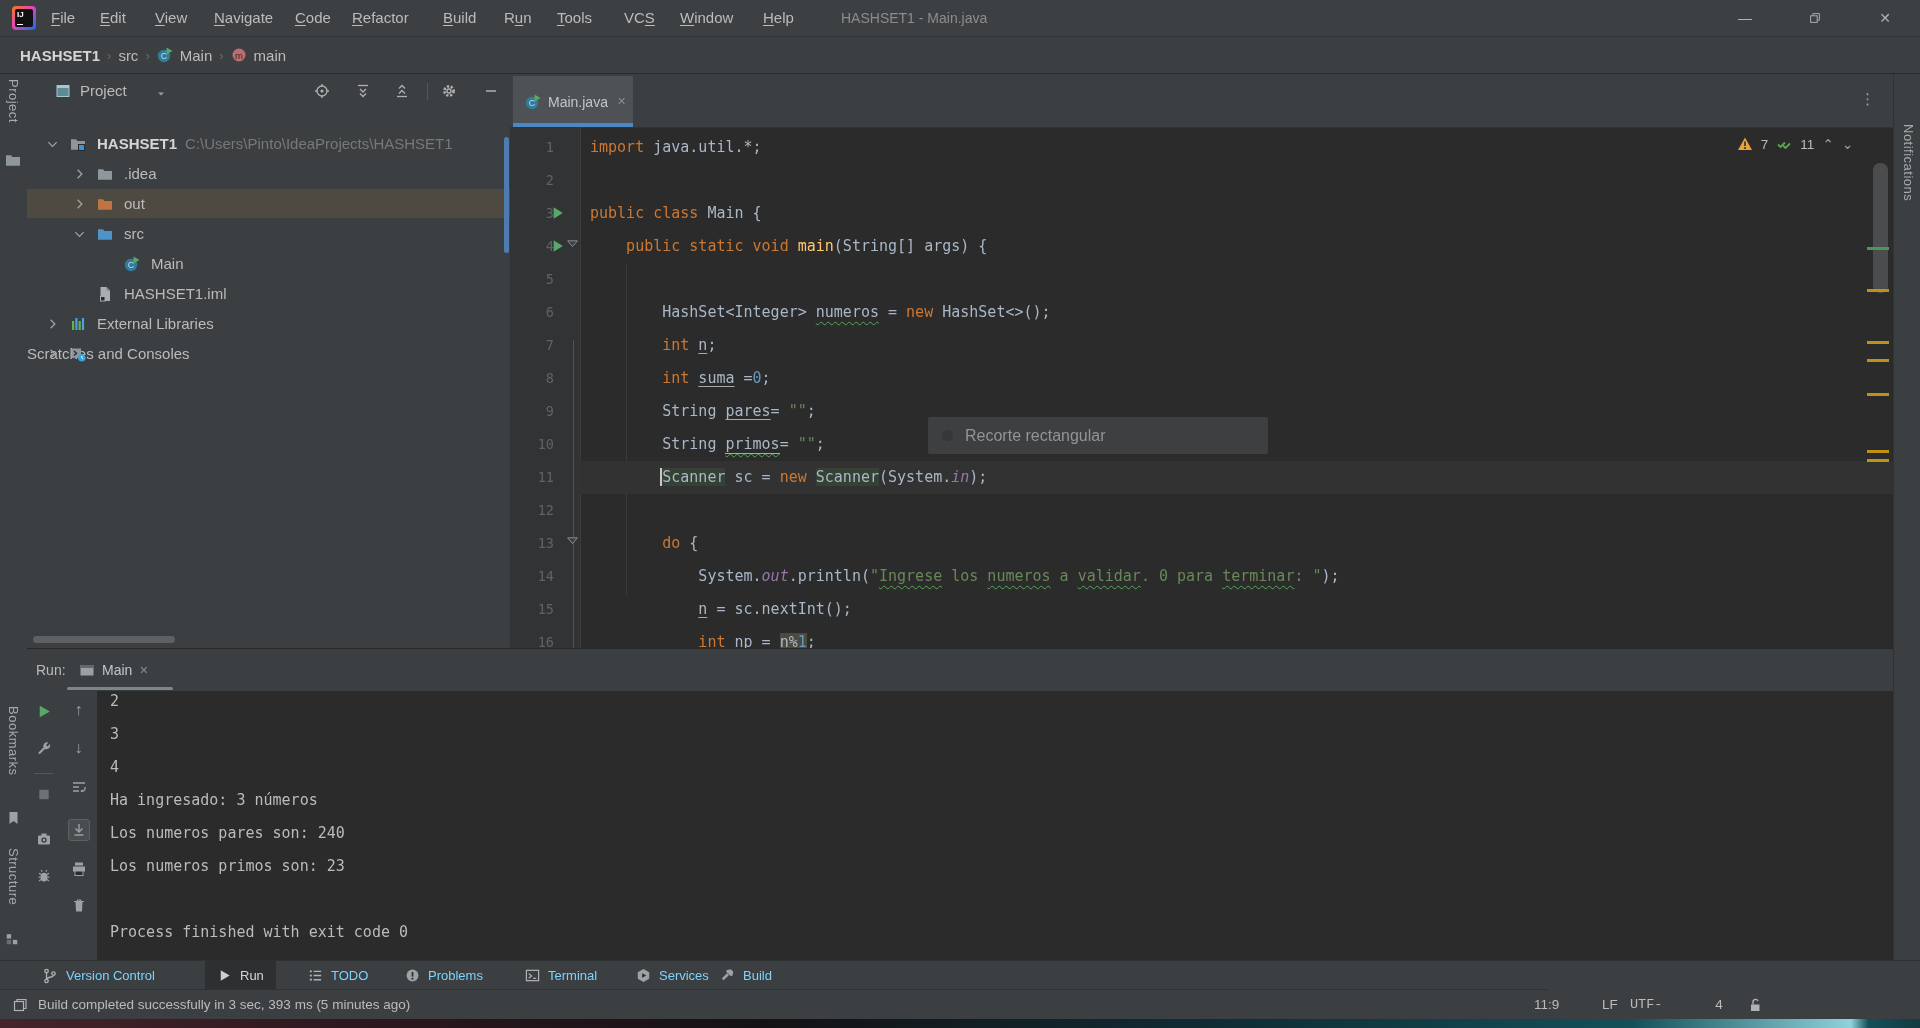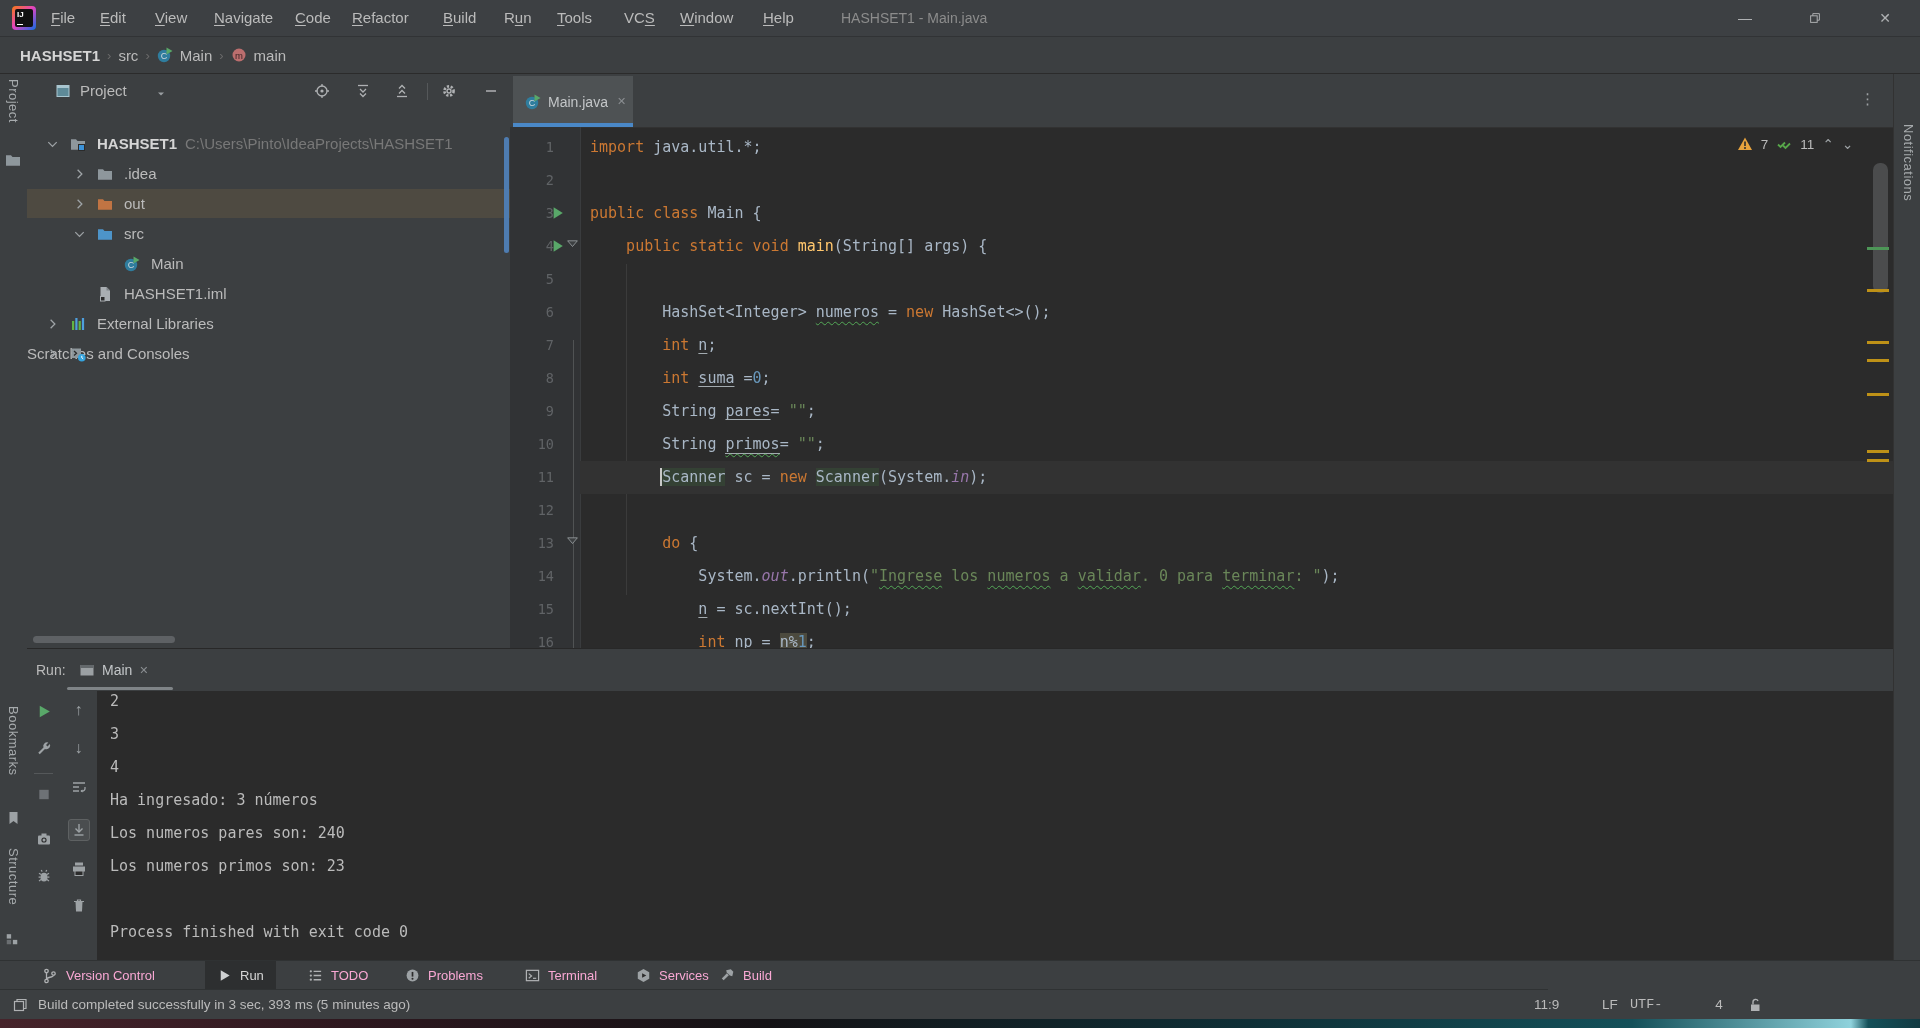--- a/index.html
+++ b/index.html
@@ -96,21 +96,21 @@
   #run-tab-underline{position:absolute;left:40px;top:38px;width:106px;height:3px;background:#7F8487;border-radius:2px;}
   #run-tb-outer{position:absolute;left:0;top:42px;width:33px;height:270px;background:#3C3F41;}
   #run-tb-inner{position:absolute;left:33px;top:42px;width:37px;height:270px;background:#3C3F41;border-right:1px solid #323232;}
   .rtb{position:absolute;left:50%;transform:translateX(-50%);}
   .rtb-box{border:1px solid #5E6162;border-radius:3px;background:#4A4D4F;padding:2px;}
   #console{position:absolute;left:70px;top:42px;right:0;bottom:0;background:#2B2B2B;overflow:hidden;}
   .con-line{position:absolute;left:13px;height:33px;line-height:33px;white-space:pre;
             font-family:"DejaVu Sans Mono",monospace;font-size:15px;color:#BBBBBB;}
   
   #bottombar{left:0;top:960px;width:1920px;height:29px;background:#3C3F41;border-top:1px solid #2F3233;}
-  .bb-item{position:absolute;top:0;height:29px;display:flex;align-items:center;gap:8px;font-size:13px;color:#f9a8d4;padding:0 12px;}
+  .bb-item{position:absolute;top:0;height:29px;display:flex;align-items:center;gap:8px;font-size:13px;color:#7dd3fc;padding:0 12px;}
   .bb-item.active{background:#2D2F30;color:#D5D5D5;}
   #statusbar{left:0;top:989px;width:1548px;height:30px;background:#3C3F41;border-top:1px solid #2F3233;font-size:13.5px;color:#BBBBBB;text-align:right;}
   #status-msg{position:absolute;left:38px;top:0;height:30px;line-height:30px;}
   .st-item{position:absolute;top:0;height:30px;line-height:30px;}
   #desktop-strip{left:0;top:1019px;width:1920px;height:9px;
      background:linear-gradient(90deg,#46242b 0%,#2e181f 18%,#141215 40%,#0f2f36 65%,#145059 85%,#8fd2dc 96.4%,#145059 97.3%,#123a42 100%);}
 </style>
 </head>
 <body>
 
@@ -514,20 +514,24 @@
       <span class="ic">
           <svg width="16" height="16" viewBox="0 0 16 16">
             <path d="M2 8.5l2.5 2.5L9 6.5" stroke="#57A64A" stroke-width="1.8" fill="none"></path>
             <path d="M7 9.5l2.5 2.5L14 7.5" stroke="#57A64A" stroke-width="1.8" fill="none"></path>
           </svg>
         </span>
       <span>11</span>
       <span class="chev">⌃</span>
       <span class="chev" style="transform:rotate(180deg);">⌃</span>
     </div>
+    <div id="ghost-overlay">
+      <div id="ghost-dot"></div>
+      <span>Recorte rectangular</span>
+    </div>
     <div id="ed-scroll-thumb"></div>
     <div id="stripe-marks">
         <div class="stripe-mark" style="background: rgb(77, 150, 87); top: 173px;"></div>
         <div class="stripe-mark" style="background: rgb(190, 145, 23); top: 215px;"></div>
         <div class="stripe-mark" style="background: rgb(190, 145, 23); top: 267px;"></div>
         <div class="stripe-mark" style="background: rgb(190, 145, 23); top: 285px;"></div>
         <div class="stripe-mark" style="background: rgb(190, 145, 23); top: 319px;"></div>
         <div class="stripe-mark" style="background: rgb(190, 145, 23); top: 376px;"></div>
         <div class="stripe-mark" style="background: rgb(190, 145, 23); top: 385px;"></div>
       </div>

